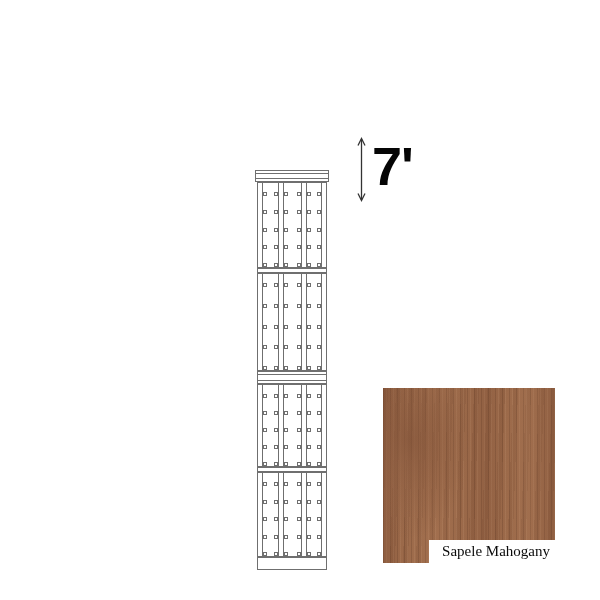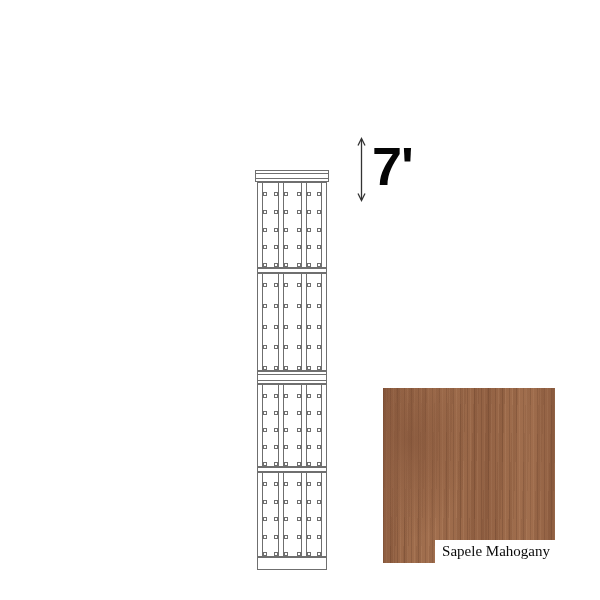--- a/index.html
+++ b/index.html
@@ -35,21 +35,21 @@
         rgba(178,126,91,0.22) 85%, rgba(110,64,42,0.28) 100%),
       repeating-linear-gradient(90deg, rgba(70,38,22,0.20) 0 1px, rgba(0,0,0,0) 1px 3px,
         rgba(226,185,150,0.12) 3px 4px, rgba(0,0,0,0) 4px 7px),
       repeating-linear-gradient(92deg, rgba(88,48,28,0.13) 0 5px, rgba(0,0,0,0) 5px 13px);
   }
   .swatch-label {
     position: absolute; right: 0; bottom: 0;
     background: #ffffff; color: #0b0b0b;
     font-family: "Liberation Serif", serif;
     font-size: 15px; line-height: 1.2;
-    padding: 2px 5px 3px 7px; white-space: nowrap;
+    padding: 2px 5px 3px 13px; white-space: nowrap;
   }
 </style>
 </head>
 <body>
 
 <div class="stage">
 
   <div id="cabinet" class="b" style="left:0;top:0;width:600px;height:600px;">
       <div class="b frame" style="left: 255px; top: 170px; width: 74px; height: 12px;"></div>
       <div class="b hl" style="left: 256px; top: 173px; width: 72px; height: 1px;"></div>

